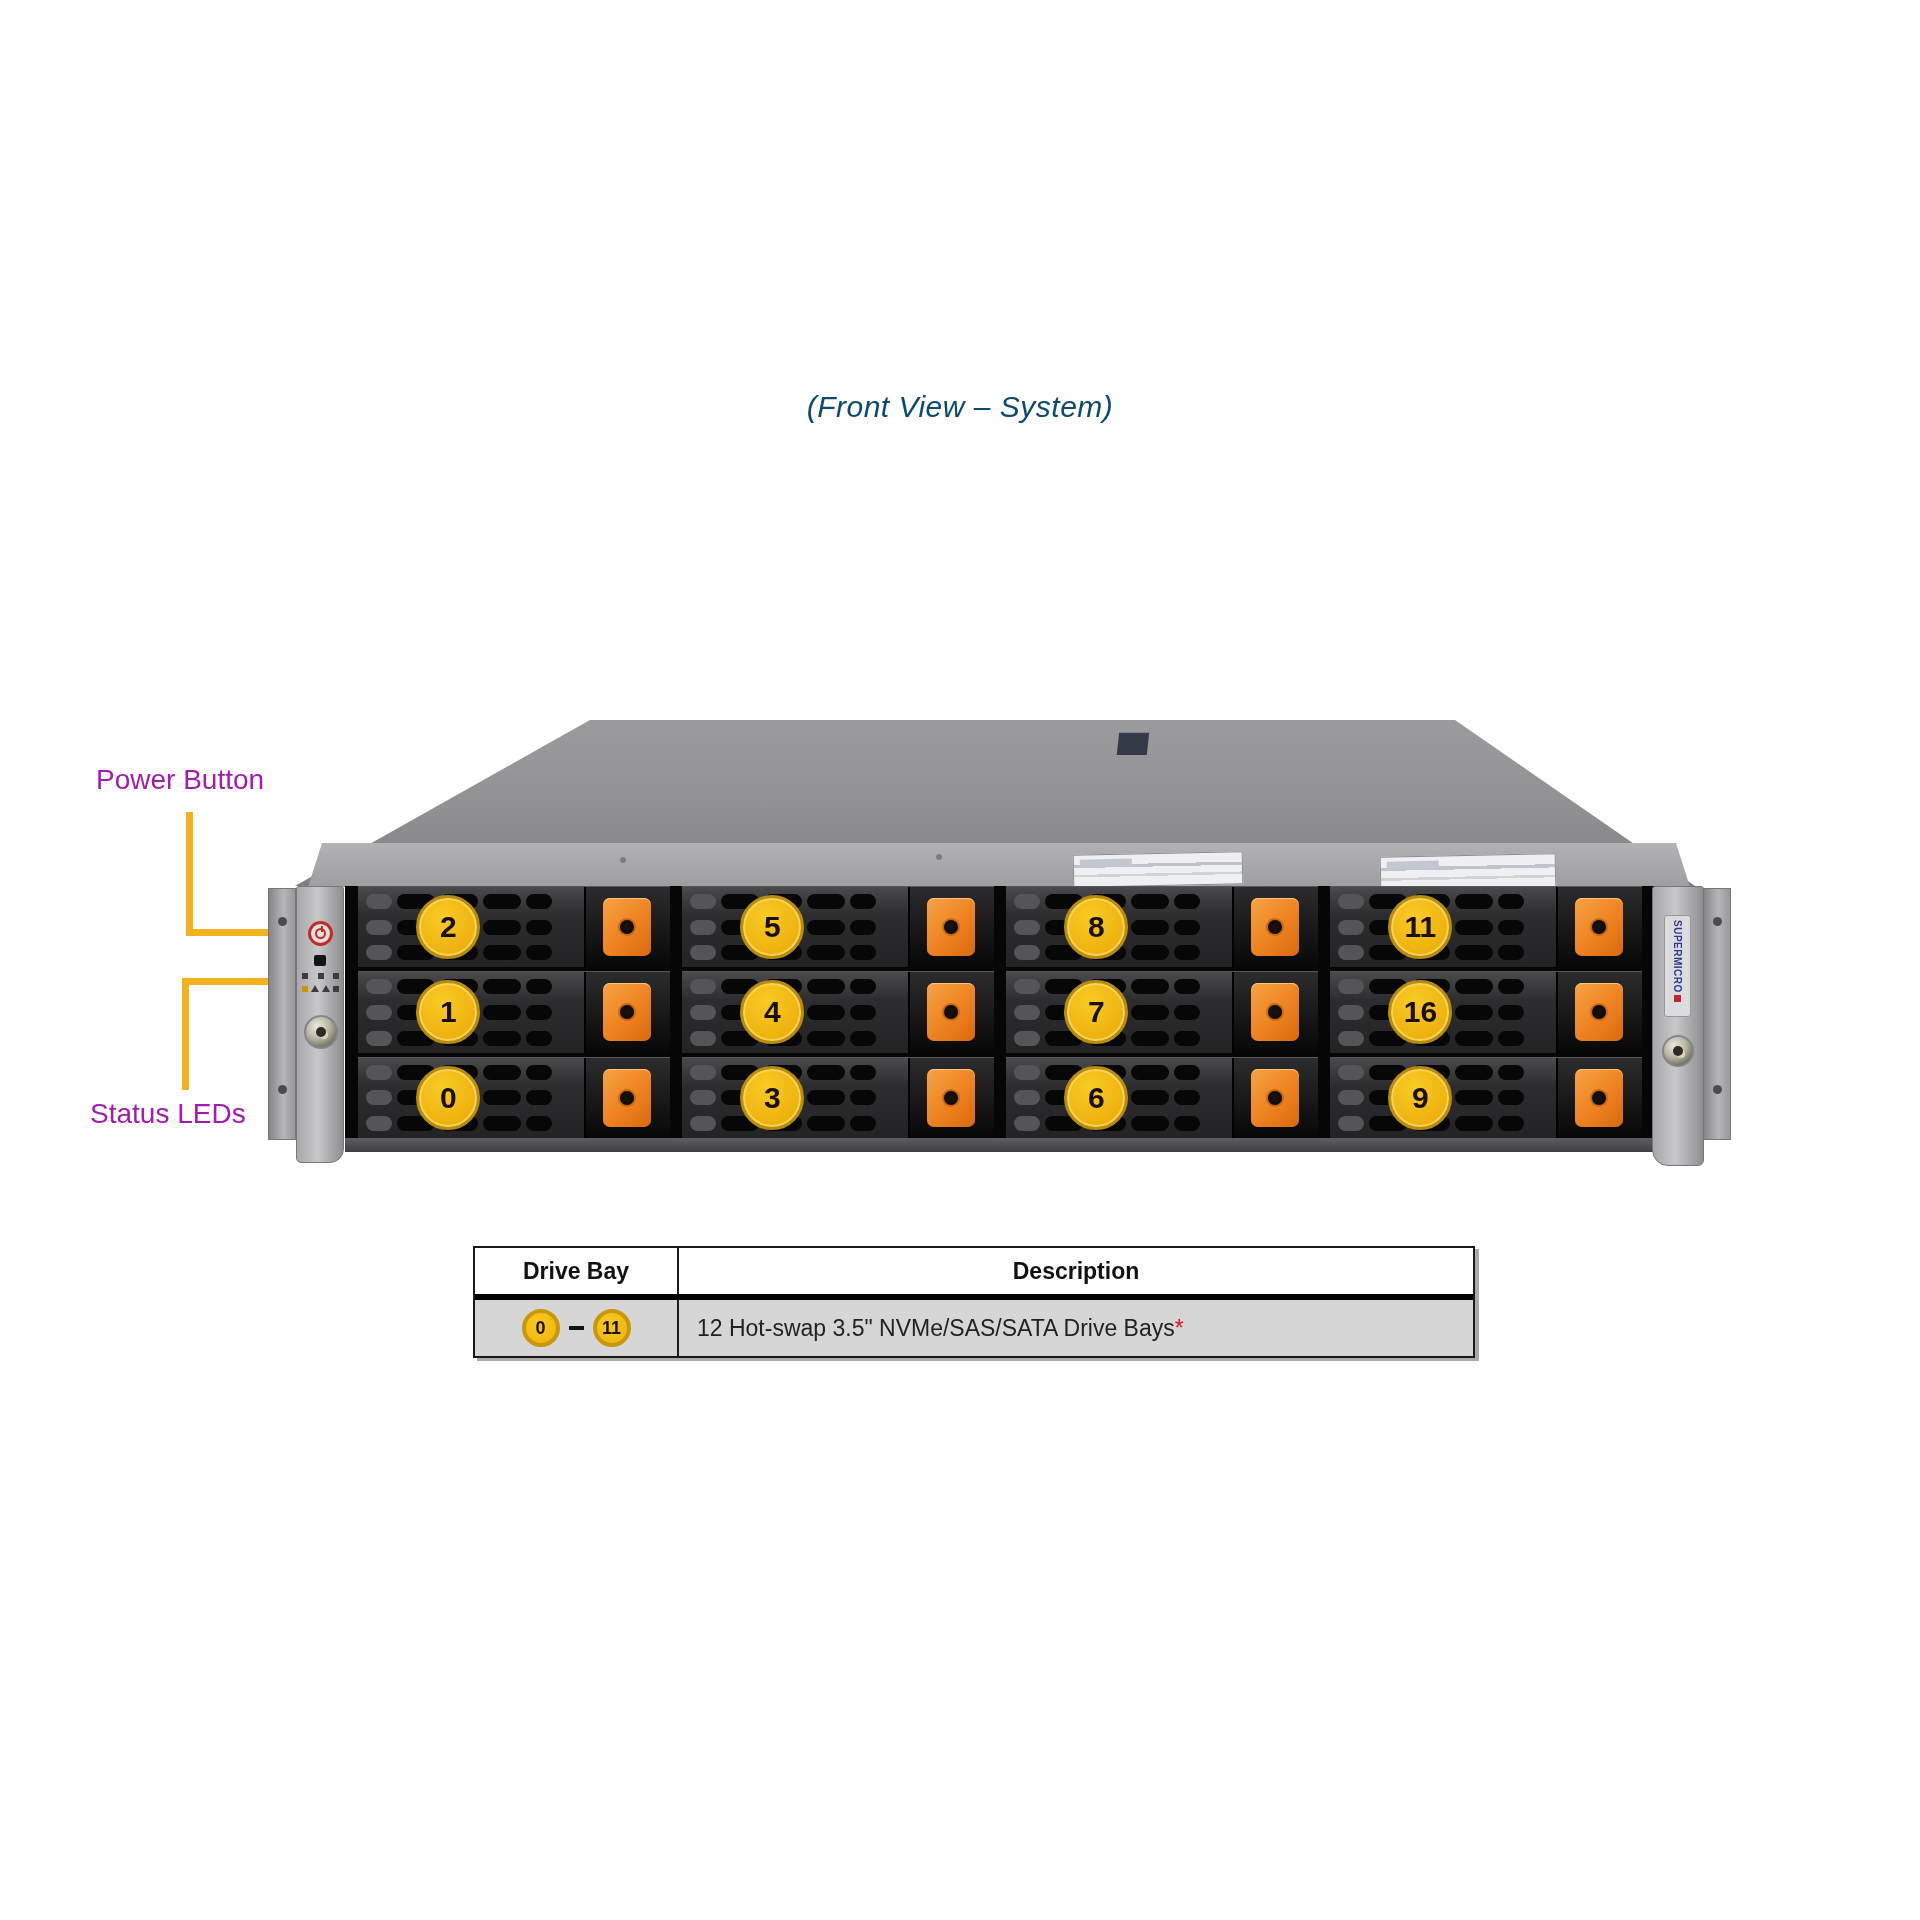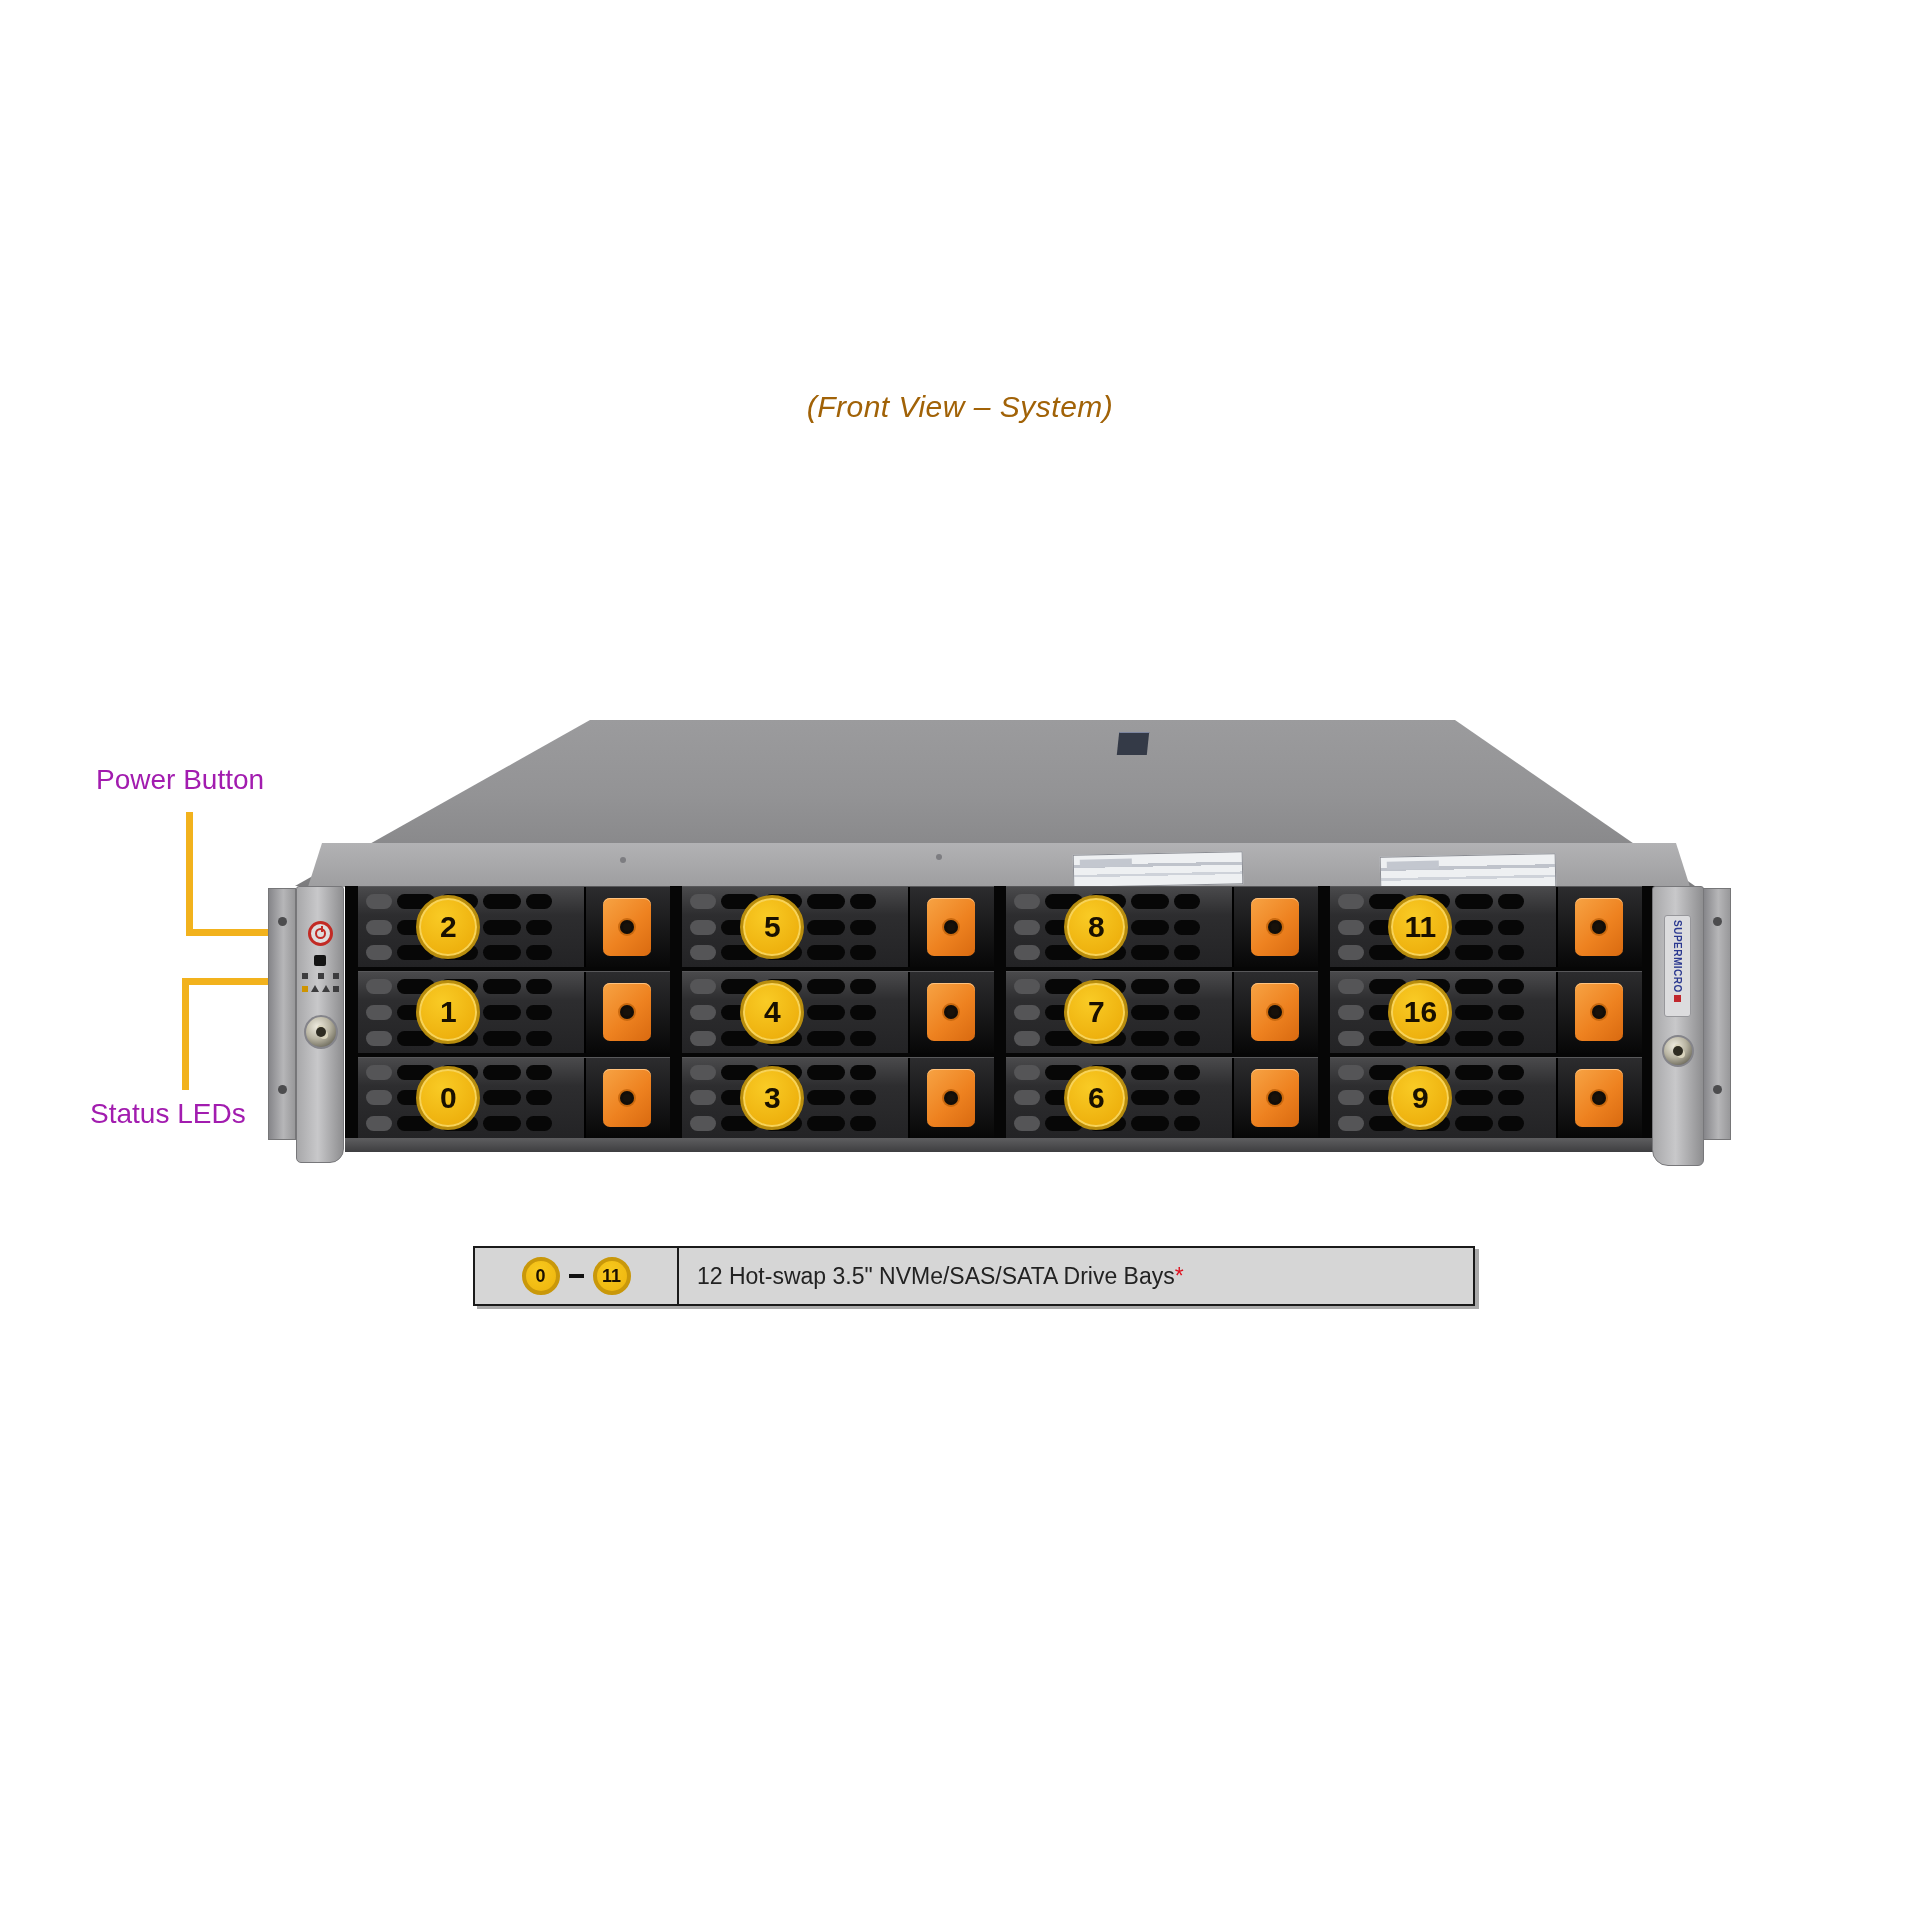--- a/index.html
+++ b/index.html
@@ -1,21 +1,21 @@
 <!DOCTYPE html>
 <html style="--c-callout: #F2B21D; --c-latch: #EE8220; --c-power: #C22A24; --c-brand: #2B3990; --c-footnote: #DE1220;"><head>
 <meta charset="utf-8">
 <style>
   * { margin:0; padding:0; box-sizing:border-box; }
   html,body { width:1920px; height:1920px; background:#fff; font-family:"Liberation Sans", sans-serif; }
   #canvas { position:relative; width:1920px; height:1920px; overflow:hidden; background:#fff; }
 
   
   .fig-title { position:absolute; top:390px; left:0; right:0; text-align:center;
-    font-style:italic; font-size:30px; color:#a16207; letter-spacing:0.5px; }
+    font-style:italic; font-size:30px; color:#0c4a6e; letter-spacing:0.5px; }
 
   
   .callout-label { position:absolute; font-size:28px; color:#a21caf; white-space:nowrap; }
   .callout-seg { position:absolute; background:var(--c-callout); }
 
   
   .lid { position:absolute; left:295px; top:720px; width:1400px; height:166px;
     background:linear-gradient(180deg,#9b9b9d 0%,#939395 45%,#868688 85%,#7c7c7e 100%);
     clip-path:polygon(295px 0, 1160px 0, 1400px 166px, 0 166px); }
   .lid-badge { position:absolute; left:1118px; top:732px; width:30px; height:23px;
@@ -573,20 +573,24 @@
     <div class="ear ear-right">
       <div class="brand-strip">
         <span class="brand-text">SUPERMICRO</span>
         <span class="brand-chip"></span>
       </div>
       <div class="lock lock-right"></div>
     </div>
   </div>
 
   <div class="spec-table">
+    <div class="thead">
+      <div class="tcell-1">Drive Bay</div>
+      <div class="tcell-2">Description</div>
+    </div>
     <div class="trow">
       <div class="tcell-1">
         <span class="badge">0</span>
         <span class="badge-dash"></span>
         <span class="badge">11</span>
       </div>
       <div class="tcell-2">
         <span>12 Hot-swap 3.5" NVMe/SAS/SATA Drive Bays</span>
           <span class="red">*</span>
       </div>

